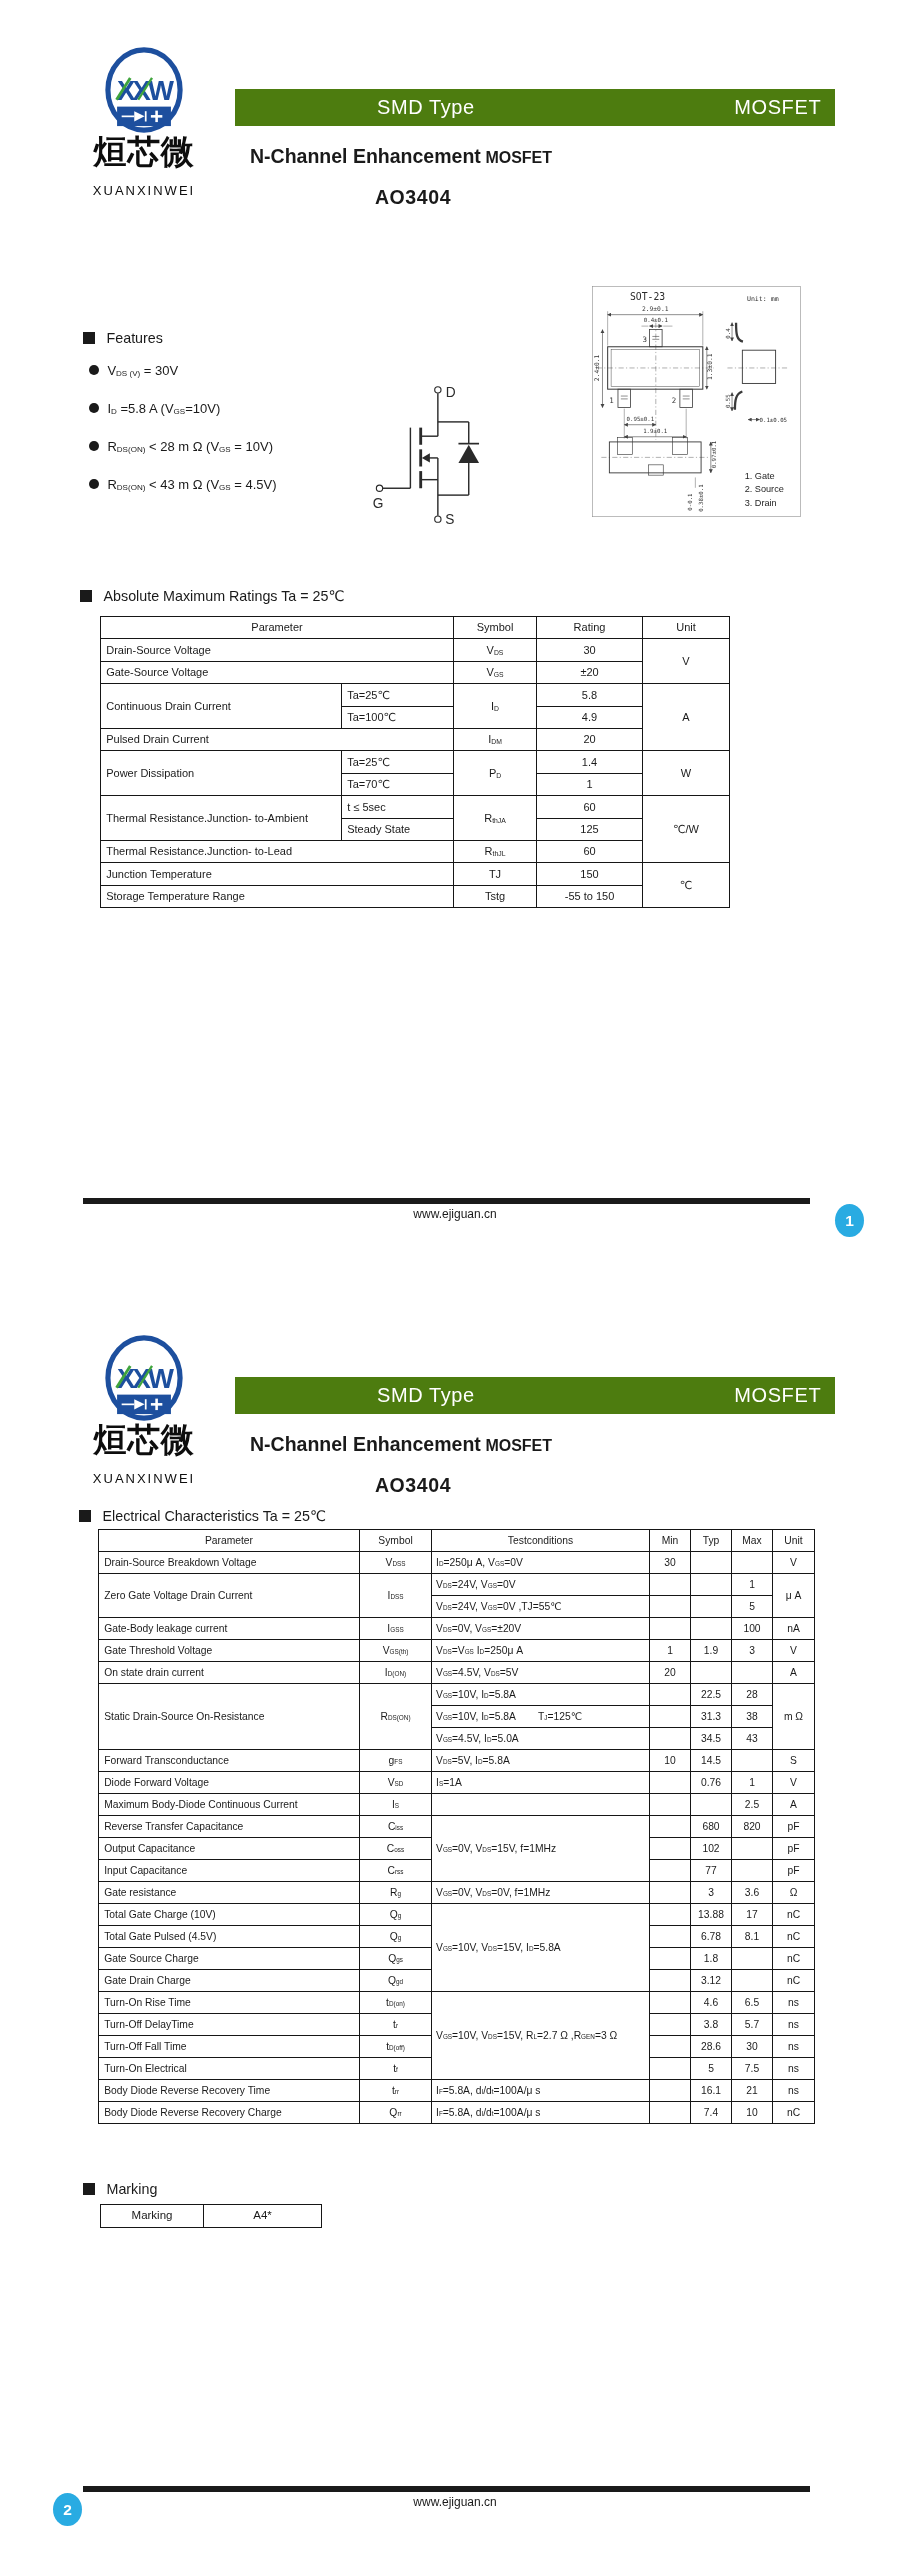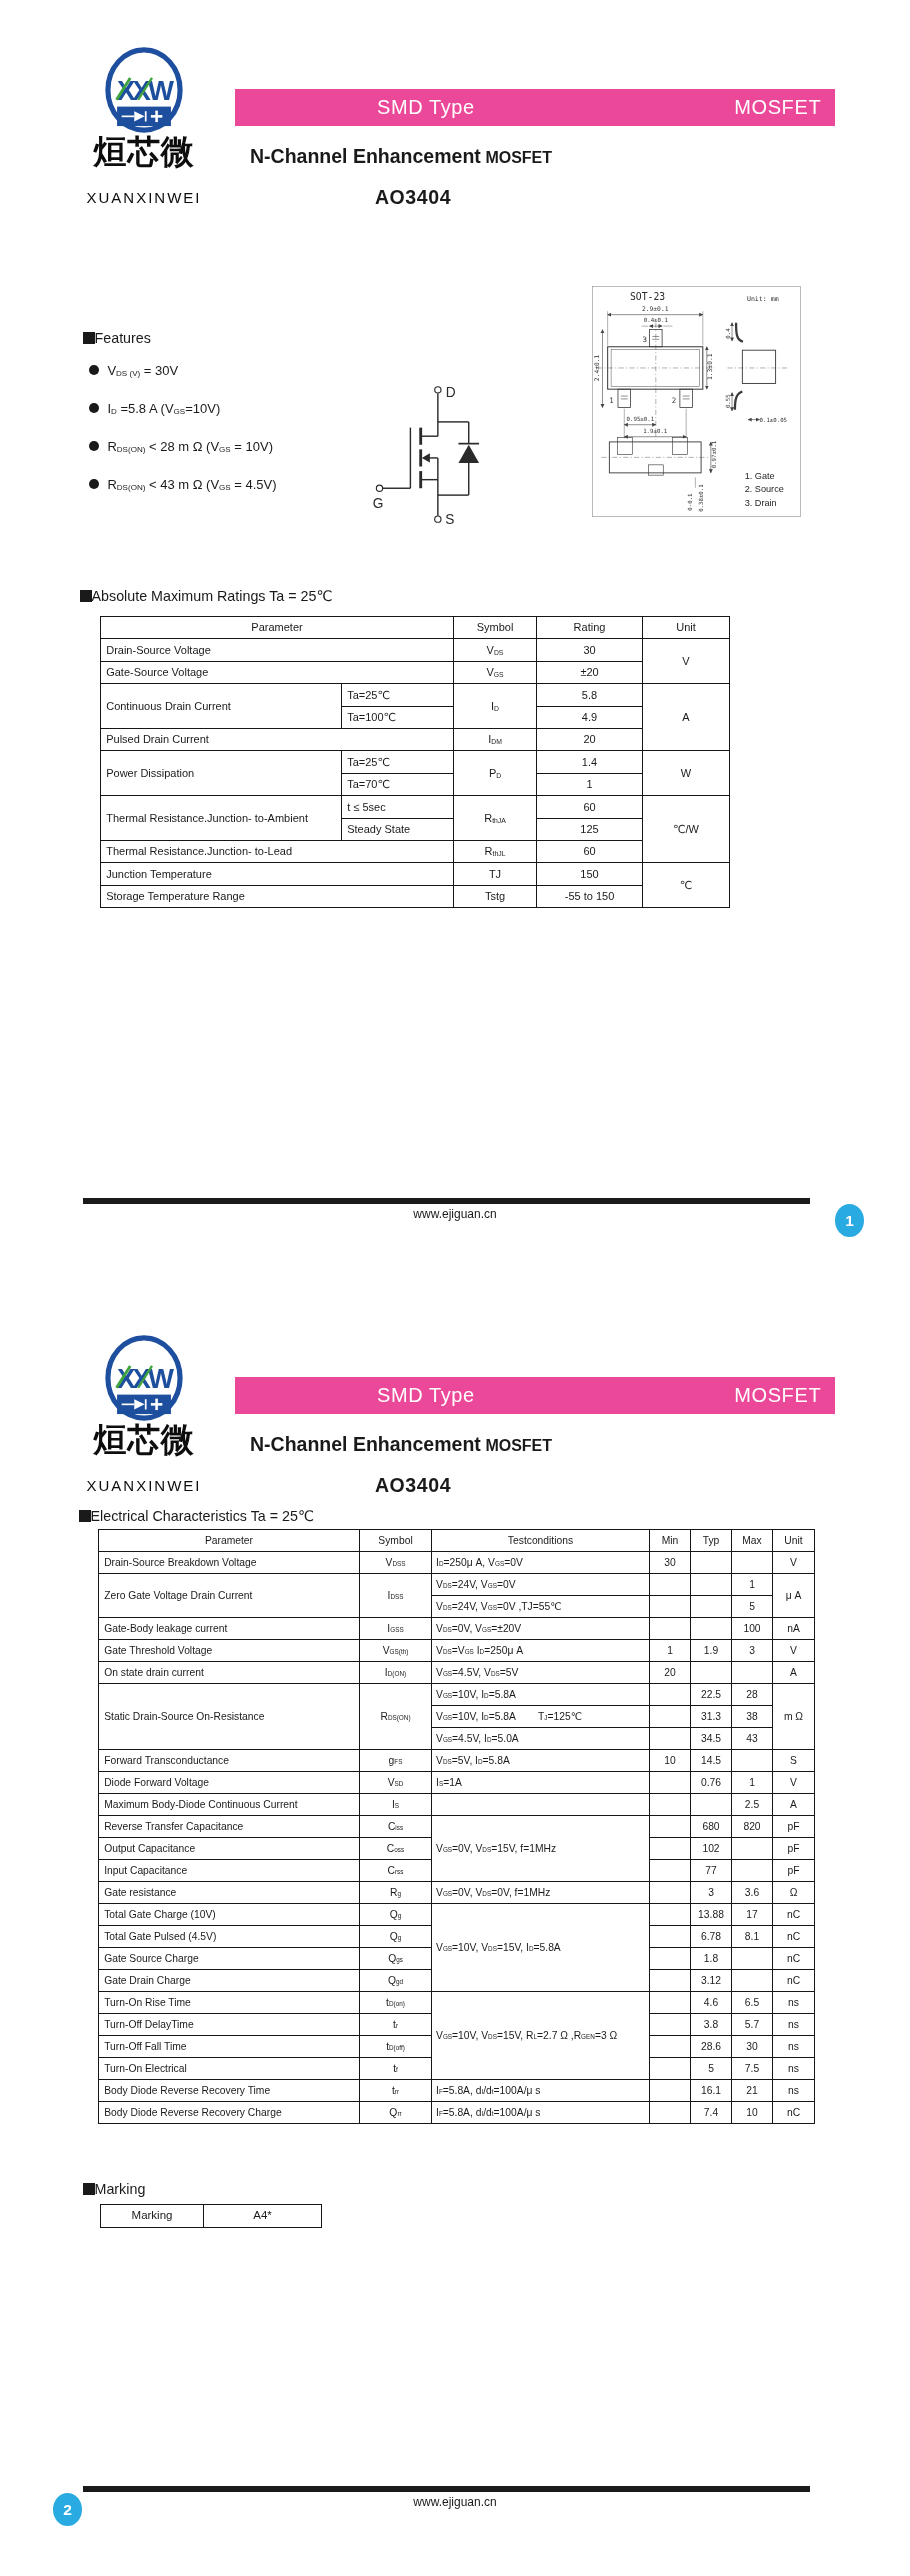--- a/index.html
+++ b/index.html
@@ -6,28 +6,28 @@
   html,body{background:#fff}
   body{width:910px;height:2576px;position:relative;font-family:"Liberation Sans","DejaVu Sans",sans-serif;color:#1a1a1a;overflow:hidden}
   .page{position:absolute;left:0;width:910px;height:1288px;background:#fff}
   #page1{top:0}
   #page2{top:1288px}
   .abs{position:absolute}
 
   
   .logo{left:85px;top:47px;width:118px;text-align:center}
   .logo-cn{font-size:33px;font-weight:bold;color:#0d0d0d;letter-spacing:0.6px;line-height:1.05;white-space:nowrap;font-family:"DejaVu Sans",sans-serif}
-  .logo-en{font-size:15px;color:#0d0d0d;letter-spacing:2px;margin-top:19px;white-space:nowrap}
-  .type-bar{left:235px;top:89px;width:600px;height:37px;background:#ec4899;color:#fff;display:flex;align-items:center;justify-content:space-between;padding:0 13.8px 0 142px;font-size:20px;letter-spacing:0.6px}
+  .logo-en{font-size:13px;color:#0d0d0d;letter-spacing:2px;margin-top:13px;white-space:nowrap}
+  .type-bar{left:235px;top:89px;width:600px;height:37px;background:#4d7c0f;color:#fff;display:flex;align-items:center;justify-content:space-between;padding:0 13.8px 0 142px;font-size:20px;letter-spacing:0.6px}
   .doc-title{left:250px;top:145px;font-weight:bold;font-size:19.5px;white-space:nowrap}
   .doc-title .suffix{font-size:16px;margin-left:4.6px}
   .part-no{left:321px;top:186px;width:184px;text-align:center;font-weight:bold;font-size:19.5px;letter-spacing:0.6px}
 
   
-  .sec-head{display:flex;align-items:center;gap:0;font-size:14.3px;white-space:nowrap}
+  .sec-head{display:flex;align-items:center;gap:12px;font-size:14.3px;white-space:nowrap}
   .sec-square{width:11.5px;height:11.5px;background:#1a1a1a;flex:0 0 auto}
 
   
   .feat-item{display:flex;align-items:center;gap:8.6px;font-size:13px;height:38px;white-space:nowrap}
   .feat-dot{width:9.8px;height:9.8px;border-radius:50%;background:#1a1a1a;flex:0 0 auto}
 
   sub{font-size:0.62em;vertical-align:baseline;position:relative;top:0.14em;letter-spacing:0}
 
   
   table.ds{border-collapse:collapse;table-layout:fixed;border:1.7px solid #161616;background:#fff}

